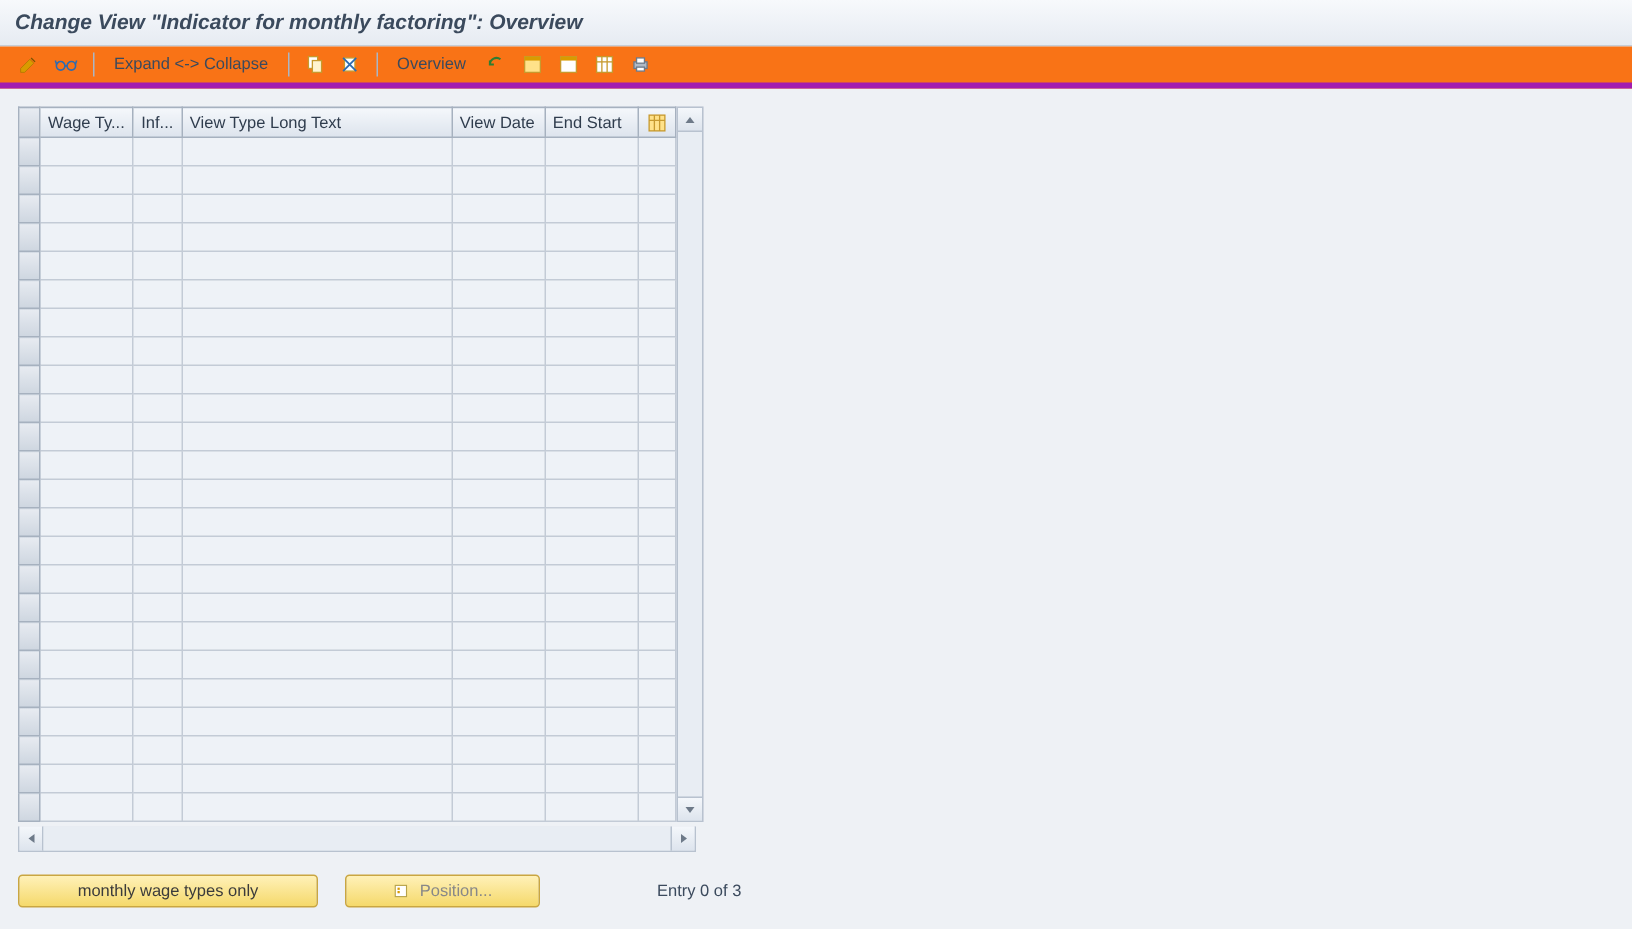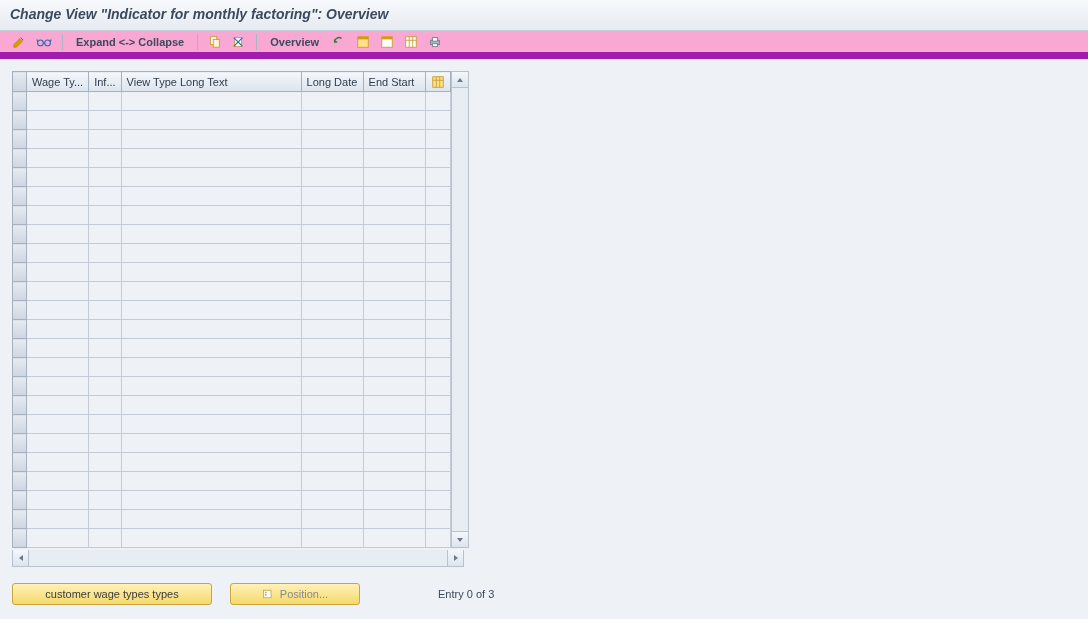--- a/index.html
+++ b/index.html
@@ -18,28 +18,27 @@
       border-bottom: 1px solid #c6cdd6;
       padding: 6px 10px 8px 10px;
     }
     .title-bar .title {
       font-size: 14px;
       font-weight: bold;
       font-style: italic;
       color: #3b4a5d;
     }
     .toolbar {
-      background: #f9a8d4;
-      border-bottom: 7px solid #a21caf;
+      background: #f97316;
+      border-bottom: 4px solid #a21caf;
       padding: 4px 8px;
       display: flex;
       align-items: center;
       gap: 2px;
       height: 28px;
-      font-weight: bold;
     }
     .tb-btn {
       display: inline-flex;
       align-items: center;
       justify-content: center;
       height: 20px;
       min-width: 20px;
       padding: 0 3px;
       border: 1px solid transparent;
       border-radius: 3px;
@@ -263,21 +262,21 @@
 
 <div class="workspace">
   <div class="table-wrap">
     <table class="grid-table">
       <thead>
         <tr>
           <th class="col-sel"></th>
           <th class="col-wt">Wage Ty...</th>
           <th class="col-inf">Inf...</th>
           <th class="col-lt">View Type Long Text</th>
-          <th class="col-sd">Long Date</th>
+          <th class="col-sd">View Date</th>
           <th class="col-ed">End Start</th>
           <th class="col-cfg">
             <svg width="14" height="14" viewBox="0 0 16 16">
                 <rect x="2" y="2" width="12" height="12" fill="#ffe28a" stroke="#c79a2e"></rect>
                 <line x1="6" y1="2" x2="6" y2="14" stroke="#c79a2e"></line>
                 <line x1="10" y1="2" x2="10" y2="14" stroke="#c79a2e"></line>
                 <line x1="2" y1="6" x2="14" y2="6" stroke="#c79a2e"></line>
               </svg>
           </th>
         </tr>
@@ -528,21 +527,21 @@
     <div class="track"></div>
     <div class="arrow">
       <svg width="8" height="8" viewBox="0 0 8 8">
           <path d="M2 1l4 3-4 3z" fill="#6e7a89"></path>
         </svg>
     </div>
   </div>
 </div>
 
 <div class="footer">
-  <span class="gold-btn">customer wage types types</span>
+  <span class="gold-btn">monthly wage types only</span>
   <span class="gold-btn small">
     <svg width="12" height="12" viewBox="0 0 16 16">
         <rect x="2" y="3" width="10" height="10" fill="#fff" stroke="#b7a24a"></rect>
         <rect x="4" y="5" width="2" height="2" fill="#d99b00"></rect>
         <rect x="4" y="8" width="2" height="2" fill="#d99b00"></rect>
       </svg>
     <span>Position...</span>
   </span>
   <span class="entry">Entry 0 of 3</span>
 </div>

